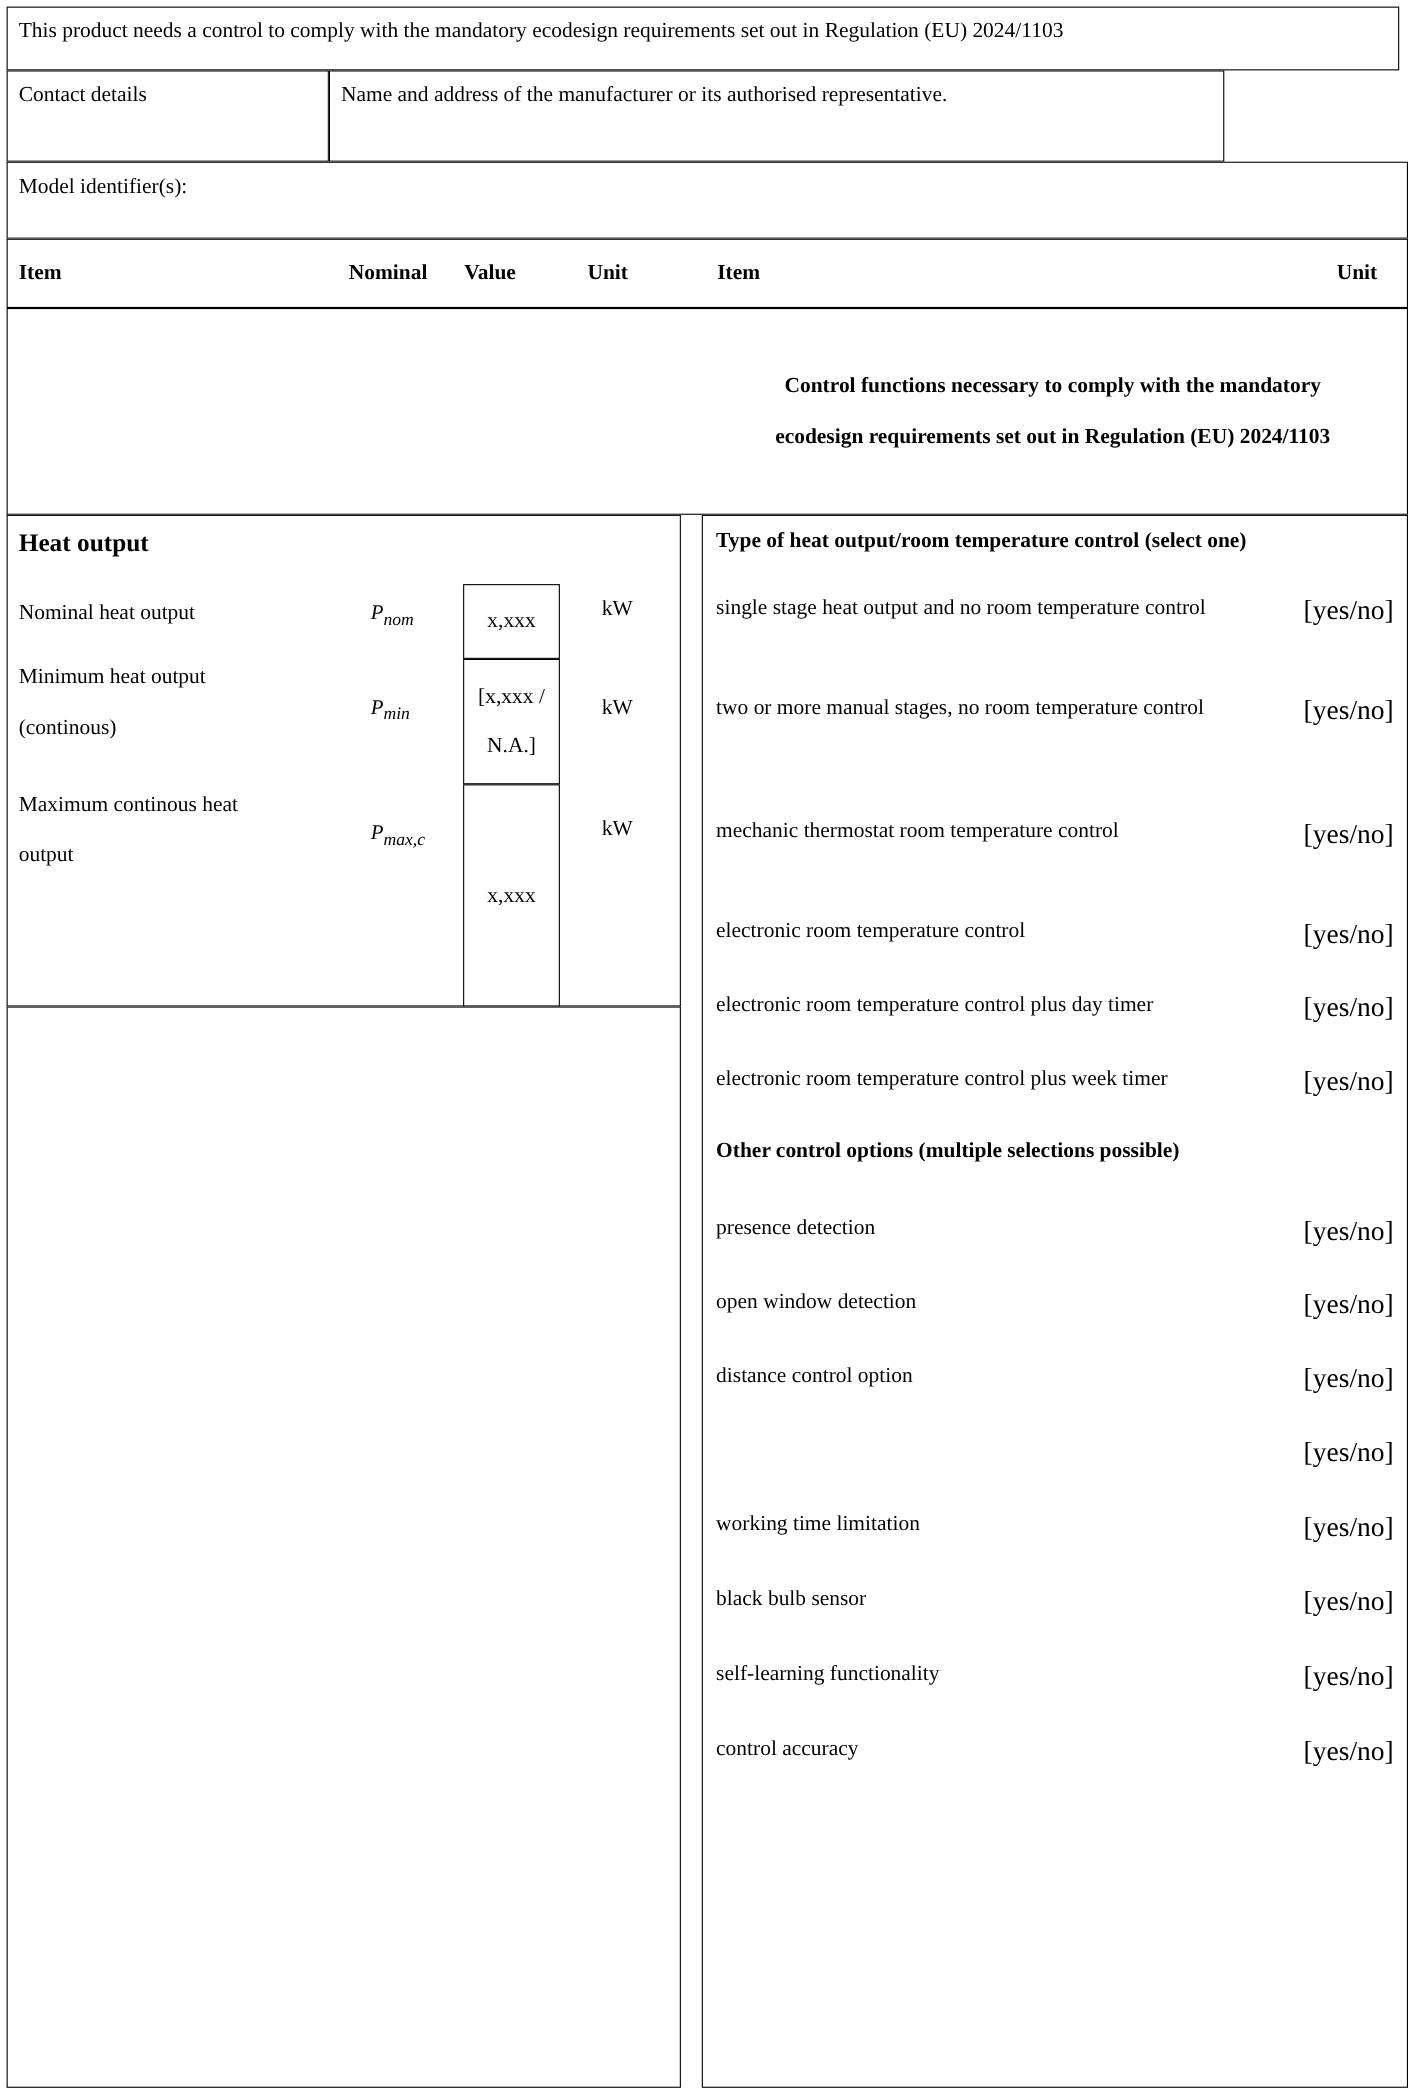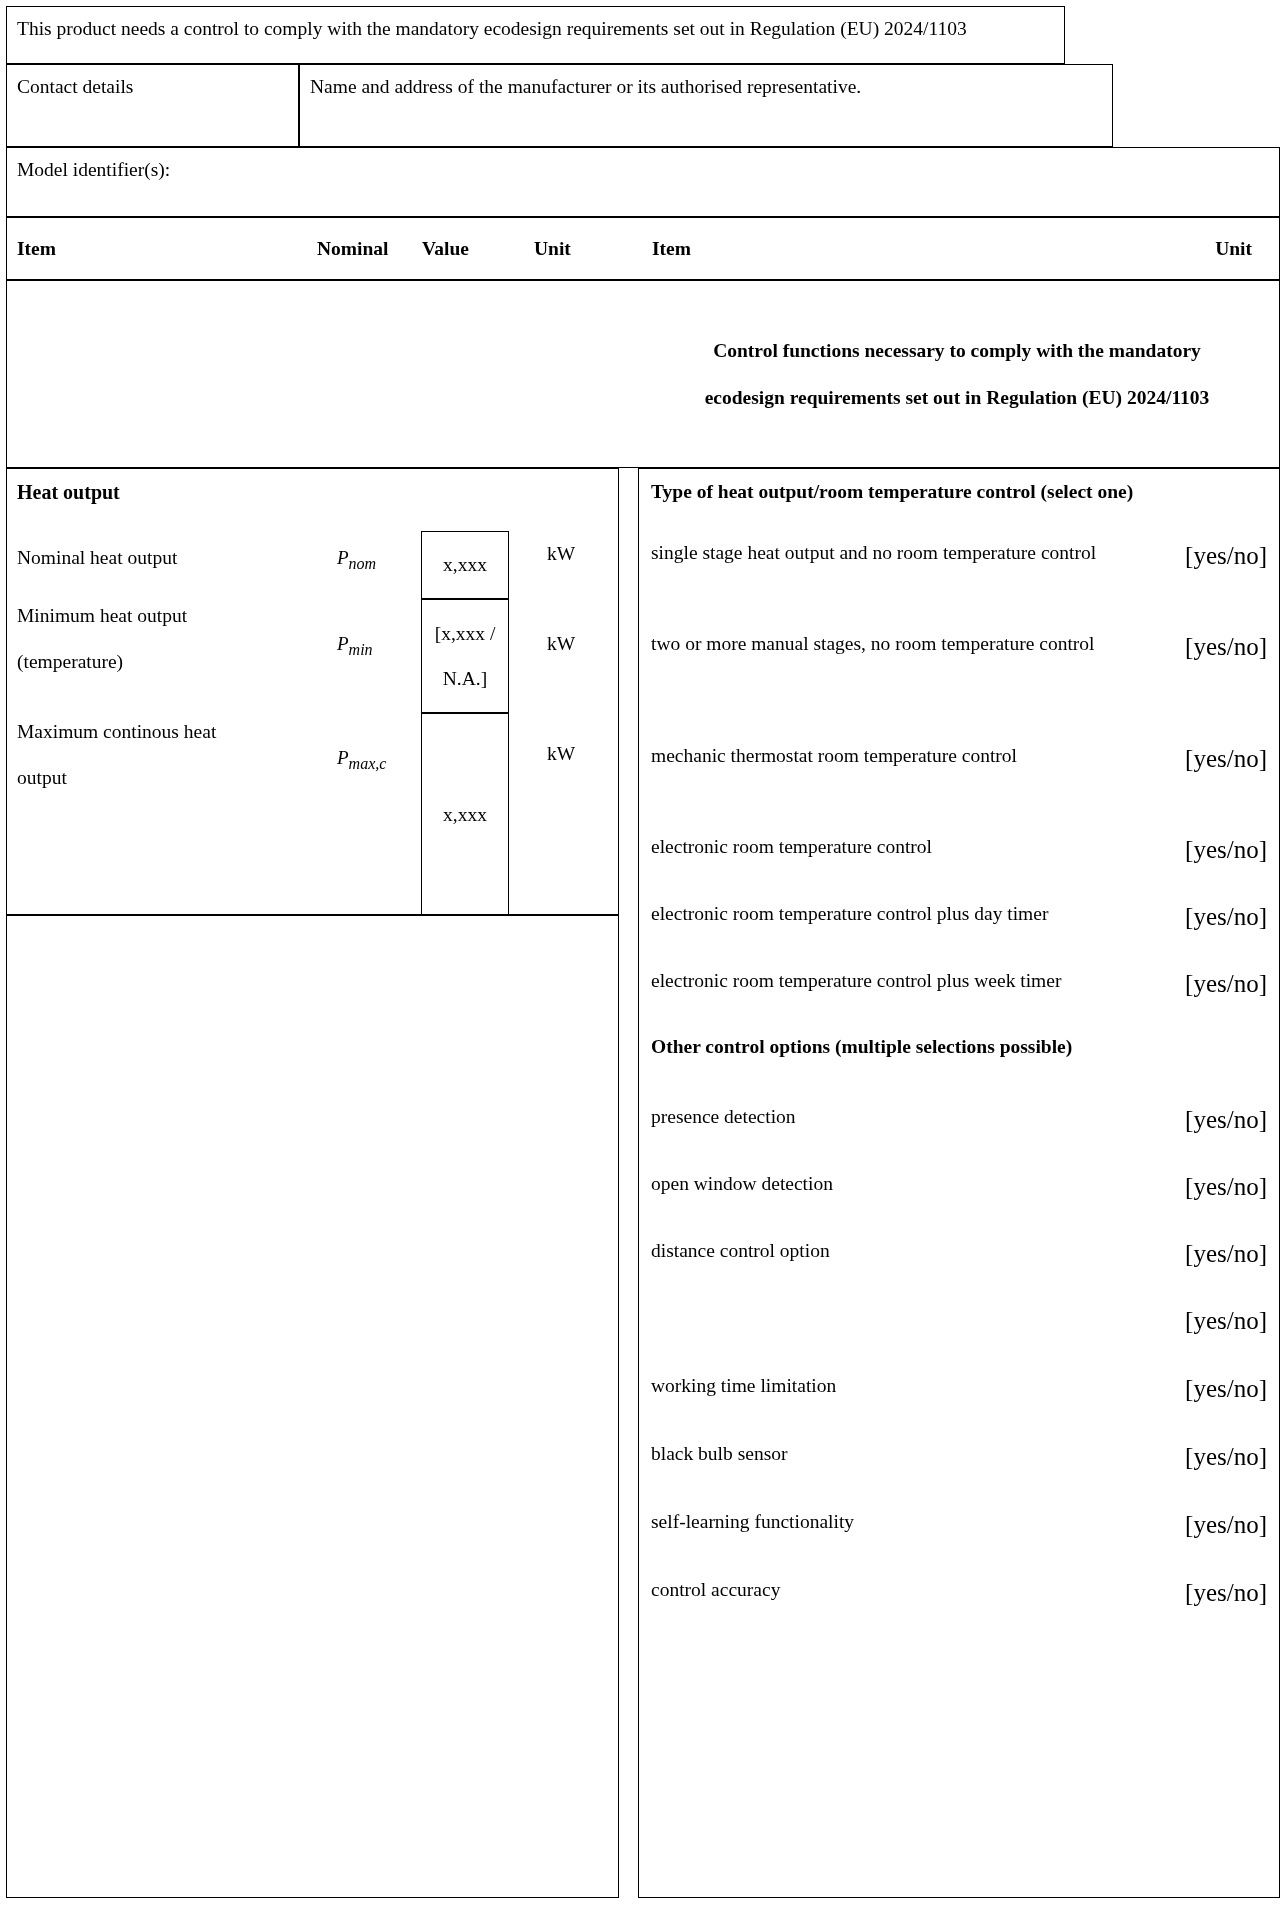--- a/index.html
+++ b/index.html
@@ -34,21 +34,21 @@
   .pad {
     padding: 8px 10px;
   }
   .txt {
     font-size: 19.5px;
     line-height: 1.45;
   }
 
   
   #row-regulation {
-    left: 6px; top: 6px; width: 1059px; height: 58px;
+    left: 6px; top: 6px; width: 1266px; height: 58px;
   }
   #row-contact-label {
     left: 6px; top: 64px; width: 293px; height: 83px;
   }
   #row-contact-value {
     left: 299px; top: 64px; width: 814px; height: 83px;
     border-left: 1.5px solid #000;
   }
   #row-model {
     left: 6px; top: 147px; width: 1274px; height: 70px;
@@ -96,21 +96,21 @@
     text-align: center;
     line-height: 1.3;
   }
 
   
   #heat-panel {
     left: 6px; top: 468px; width: 613px; height: 447px;
   }
   #heat-title {
     position: absolute; left: 10px; top: 12px;
-    font-weight: bold; font-size: 20px;
+    font-weight: bold; font-size: 23px;
   }
   .heat-label {
     position: absolute;
     left: 10px;
     font-size: 19.5px;
     line-height: 1.55;
     width: 320px;
   }
   .heat-sym {
     position: absolute;
@@ -213,21 +213,21 @@
 
     <div class="heat-label" style="top: 74px;">Nominal heat output</div>
     <div class="heat-sym" style="top: 78px;">
       <span>P</span><sub>nom</sub>
     </div>
     <div class="valbox" style="top: 62px; height: 68px;">x,xxx</div>
     <div class="heat-unit" style="top: 74px;">kW</div>
 
     <div class="heat-label" style="top: 132px;">
       <div>Minimum heat output</div>
-      <div style="margin-top:16px;">(temperature)</div>
+      <div style="margin-top:16px;">(continous)</div>
     </div>
     <div class="heat-sym" style="top: 164px;">
       <span>P</span><sub>min</sub>
     </div>
     <div class="valbox" style="top: 130px; height: 114px; flex-direction: column; justify-content: center;">
       <div>[x,xxx /</div>
       <div style="margin-top:16px;">N.A.]</div>
     </div>
     <div class="heat-unit" style="top: 164px;">kW</div>
 

